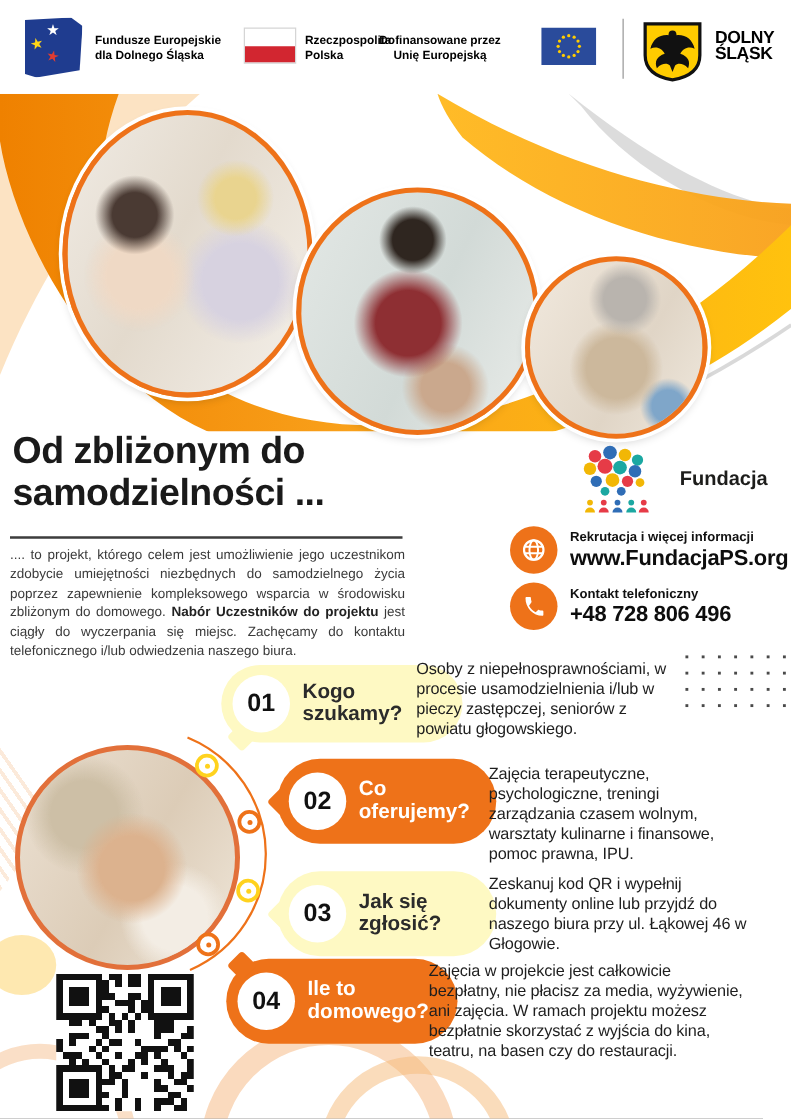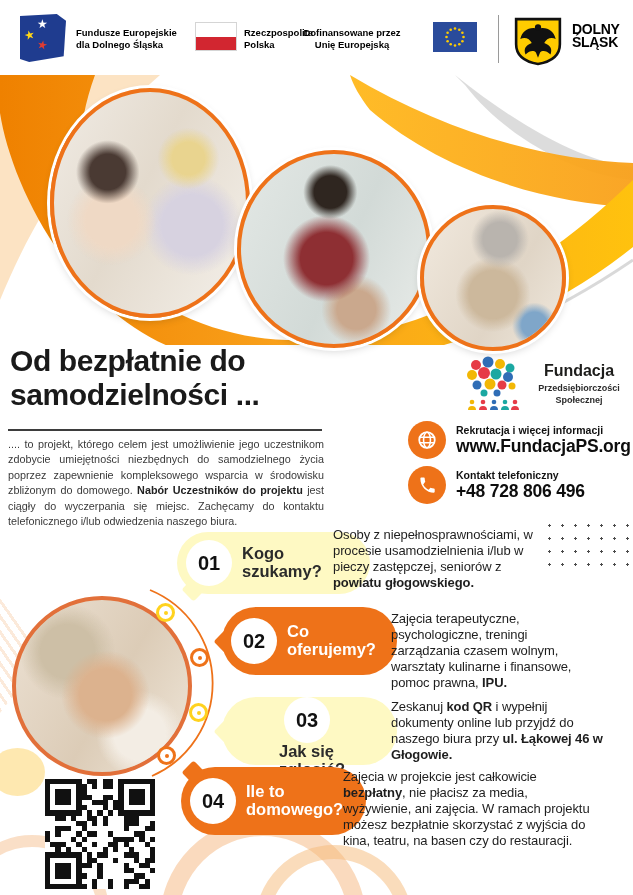--- a/index.html
+++ b/index.html
@@ -85,25 +85,25 @@
           padding:0 14px 0 9px;z-index:2;}
   .bubble:after{content:"";position:absolute;width:17px;height:17px;border-radius:3px;
           transform:rotate(45deg);z-index:-1;background:inherit;}
   .bub-y{background:#fef9c3;color:#2b2b2b;}
   .bub-o{background:#EE7219;color:#fff;}
   .num{width:46px;height:46px;border-radius:50%;background:#fff;color:#111;flex:none;
        display:flex;align-items:center;justify-content:center;font-size:20px;font-weight:800;}
   .q{margin-left:10px;font-size:16.5px;font-weight:800;line-height:1.08;}
   .b1{left:177px;top:532px;width:170px;height:62px;} .b1:after{left:8px;bottom:-4px;}
   .b2q{left:222px;top:607px;width:152px;height:68px;} .b2q:after{left:-5px;top:26px;}
-  .b3{left:222px;top:697px;width:152px;height:68px;flex-direction:column;} .b3:after{left:-5px;top:26px;}
+  .b3{left:222px;top:697px;width:152px;height:68px;} .b3:after{left:-5px;top:26px;}
   .b4{left:181px;top:767px;width:162px;height:68px;} .b4:after{left:4px;top:-3px;}
 
   .answer{position:absolute;font-size:13px;line-height:1.24;color:#1e1e1e;z-index:2;letter-spacing:-.1px;}
-  .answer .b{font-weight:700;}
+  .answer .b{font-weight:400;}
   .a1{left:333px;top:527px;width:212px;}
   .a2{left:391px;top:611px;width:208px;}
   .a3{left:391px;top:699px;width:214px;}
   .a4{left:343px;top:769px;width:254px;}
 
   
   .qr{left:45px;top:779px;width:110px;height:110px;background:#fff;padding:0;z-index:3;}
   .qr svg{width:110px;height:110px;display:block;}
   .swirl{position:absolute;border-radius:50%;z-index:0;}
   .sw-a{left:160px;top:818px;width:170px;height:170px;border:18px solid rgba(240,150,70,.35);}
@@ -181,21 +181,21 @@
     <path d="M0,0 L160,0 C80,70 35,140 0,225 Z" fill="#FCE0BC" opacity=".9"></path>
     <path d="M455,0 C530,60 590,88 633,92 L633,105 C575,100 505,62 465,10 Z" fill="#D8D8D8" opacity=".9"></path>
     <path d="M350,0 C450,60 550,85 633,88 L633,132 C540,128 440,95 370,35 C360,22 353,10 350,0 Z" fill="url(#og2)" opacity=".95"></path>
     <path d="M0,0 L95,0 C62,90 82,180 172,235 C300,303 480,255 633,105 L633,172 C505,275 340,310 200,282 C80,252 12,115 0,38 Z" fill="url(#og)"></path>
     <path d="M633,185 C520,262 420,292 330,298" stroke="#CFCFCF" stroke-width="3" fill="none" opacity=".8"></path>
   </svg>
   <div class="photo ph1"></div>
   <div class="photo ph2"></div>
   <div class="photo ph3"></div>
 
-  <div class="abs title preline">Od bezpłatnie do
+  <div class="abs title preline">Od zbliżonym do
 samodzielności ...</div>
   <div class="abs rule"></div>
   <p class="abs about" style="margin:0;">
     <span>.... to projekt, którego celem jest umożliwienie jego uczestnikom zdobycie umiejętności niezbędnych do samodzielnego życia poprzez zapewnienie kompleksowego wsparcia w środowisku zbliżonym do domowego. </span><span class="b2">Nabór Uczestników do projektu</span><span> jest ciągły do wyczerpania się miejsc. Zachęcamy do kontaktu telefonicznego i/lub odwiedzenia naszego biura.</span>
   </p>
 
   <div class="abs found">
     <svg width="56" height="56" viewBox="0 0 56 56">
       <circle cx="12" cy="9" r="5" fill="#E63B47"></circle>
         <circle cx="24" cy="6" r="5.5" fill="#2F6DB6"></circle>
@@ -219,22 +219,20 @@
         <circle cx="30" cy="46" r="2.3" fill="#2F6DB6"></circle>
           <path d="M26,54 a4,4 0 0 1 8,0 Z" fill="#2F6DB6"></path>
         <circle cx="41" cy="46" r="2.3" fill="#1BA8A2"></circle>
           <path d="M37,54 a4,4 0 0 1 8,0 Z" fill="#1BA8A2"></path>
         <circle cx="51" cy="46" r="2.3" fill="#E63B47"></circle>
           <path d="M47,54 a4,4 0 0 1 8,0 Z" fill="#E63B47"></path>
       </g>
     </svg>
     <div class="found-text">
       <div class="found-name">Fundacja</div>
-      <div class="found-sub preline">Przedsiębiorczości
-Społecznej</div>
     </div>
   </div>
 
   <div class="crow" style="left:408px;top:421px;">
     <div class="cicon">
       <svg width="20" height="20" viewBox="0 0 18 18">
         <circle cx="9" cy="9" r="7" fill="none" stroke="#fff" stroke-width="1.6"></circle>
         <ellipse cx="9" cy="9" rx="3.1" ry="7" fill="none" stroke="#fff" stroke-width="1.4"></ellipse>
         <path d="M2.3,6.6 H15.7 M2.3,11.4 H15.7" stroke="#fff" stroke-width="1.4"></path>
       </svg>

